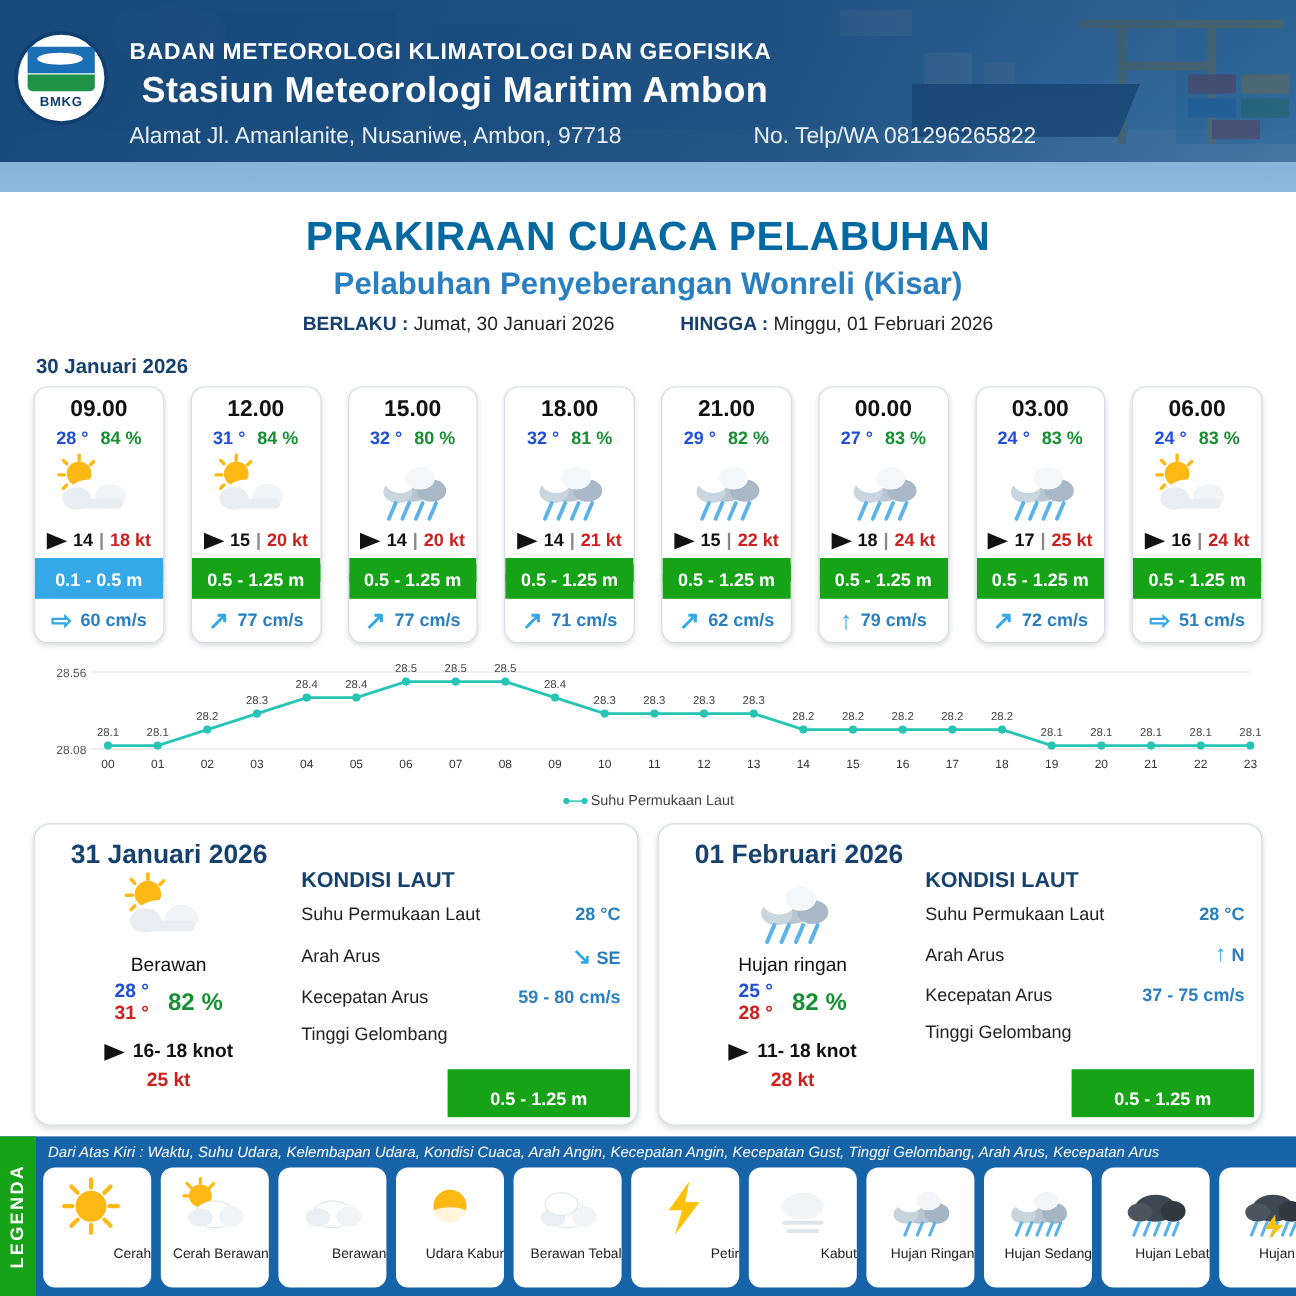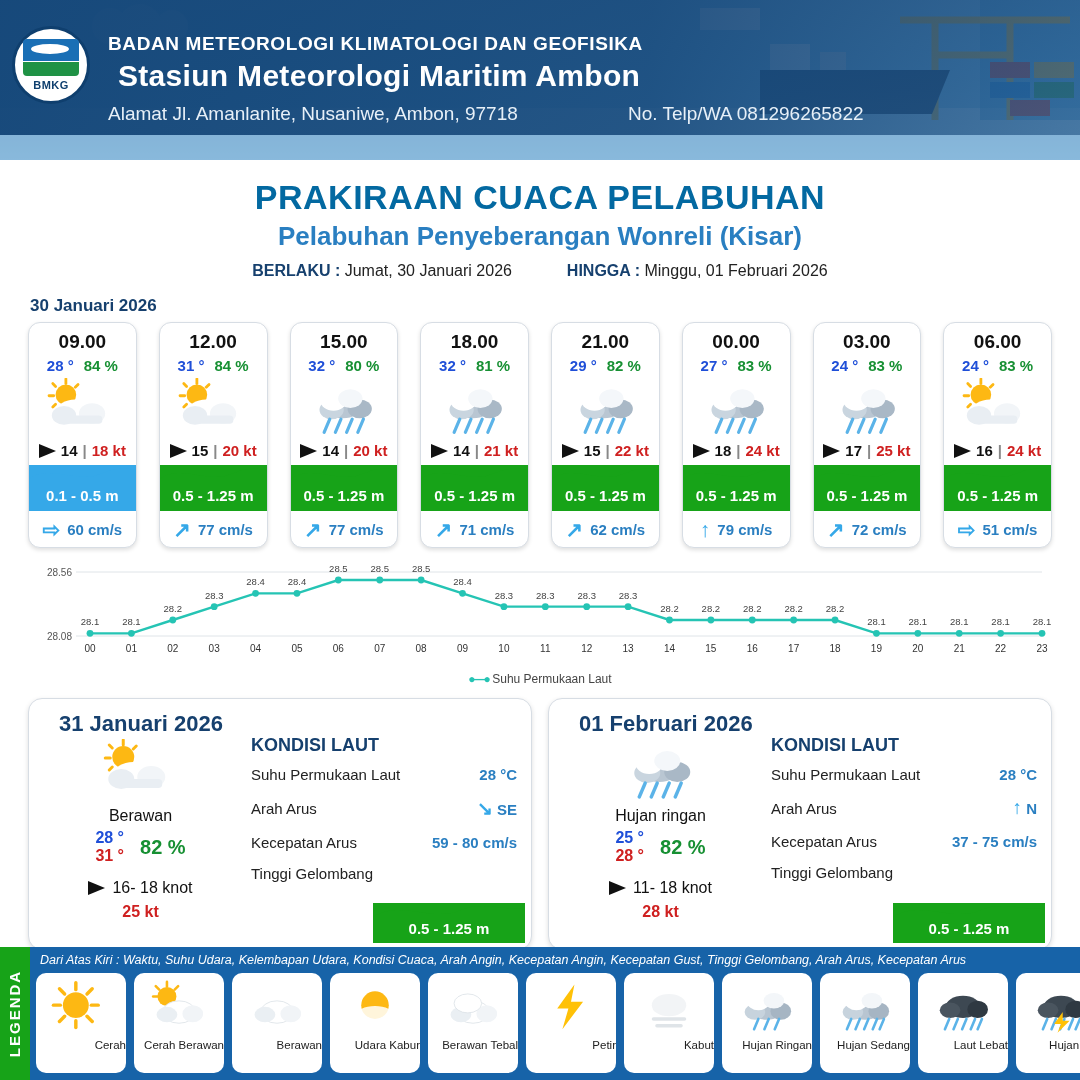--- a/index.html
+++ b/index.html
@@ -54,21 +54,21 @@
   .c-th { display:flex; justify-content:center; gap:10px; margin-top:4px; font-size:15px; font-weight:bold; }
   .c-temp { color:#1f4fd8; }
   .c-hum { color:#179033; }
   .c-icon { height:62px; display:flex; align-items:center; justify-content:center; margin-top:2px; }
   .c-wind { display:flex; align-items:center; justify-content:center; gap:5px; font-size:15px; font-weight:bold; margin-top:4px;}
   .c-wind .ws { color:#111; }
   .c-wind .sep { color:#888; }
   .c-wind .gust { color:#cf2020; }
   .arrow-blk { width:0;height:0;border-top:7px solid transparent;border-bottom:7px solid transparent;border-left:17px solid #111; }
   .wave {
-    margin-top:6px; height:46px; position:relative; color:#fff; font-size:15px; font-weight:bold;
+    margin-top:6px; height:34px; position:relative; color:#fff; font-size:15px; font-weight:bold;
     display:flex; align-items:flex-end; justify-content:center; padding-bottom:7px;
   }
   .wave .crest { position:absolute; left:0; right:0; top:0; height:20px; }
   .wave.green { background:#17a318; }
   .wave.blue { background:#35a8e8; }
   .c-cur { display:flex; align-items:center; justify-content:center; gap:7px; height:36px; font-size:15px; color:#2a7fc1; font-weight:bold; }
   .cur-arrow { color:#35a8e8; font-size:21px; line-height:1; display:inline-block; }
 
   
   .chartbox { margin:14px 28px 0 28px; position:relative; height:108px; }
@@ -81,21 +81,21 @@
     flex:1; background:#fff; border:1px solid #d7dde4; border-radius:14px;
     box-shadow:0 2px 5px rgba(0,0,0,.13); padding:12px 14px 10px 14px; position:relative; height:252px;
   }
   .p-date { font-size:22px; font-weight:bold; color:#16406e; margin-left:16px; }
   .p-left { position:absolute; left:14px; top:40px; width:195px; text-align:center; }
   .p-cond { font-size:16px; color:#111; margin-top:2px; }
   .p-th { display:flex; justify-content:center; gap:16px; margin-top:4px; align-items:center;}
   .p-tmin { color:#1f4fd8; font-size:16px; font-weight:bold; }
   .p-tmax { color:#cf2020; font-size:16px; font-weight:bold; }
   .p-hum { color:#179033; font-size:20px; font-weight:bold; }
-  .p-wind { display:flex; align-items:center; justify-content:center; gap:7px; margin-top:14px; font-size:16px; font-weight:normal; color:#111;}
+  .p-wind { display:flex; align-items:center; justify-content:center; gap:7px; margin-top:14px; font-size:16px; font-weight:bold; color:#111;}
   .p-gust { color:#cf2020; font-size:16px; font-weight:bold; margin-top:6px; }
   .p-right { position:absolute; left:222px; right:14px; top:36px; }
   .p-rt-title { font-size:18px; font-weight:bold; color:#16406e; margin-bottom:10px; }
   .p-row { display:flex; justify-content:space-between; align-items:center; margin-bottom:14px; font-size:15px; color:#222; }
   .p-val { color:#2a7fc1; font-weight:bold; font-size:15px; }
   .p-wavebadge {
     position:absolute; right:6px; bottom:6px; width:152px; height:40px; background:#17a318;
     color:#fff; font-weight:bold; font-size:15px; display:flex; align-items:flex-end; justify-content:center;
     padding-bottom:6px; overflow:hidden;
   }
@@ -849,21 +849,21 @@
             <ellipse cx="21" cy="36" rx="12" ry="9" fill="#4a555f"></ellipse>
             <g stroke="#5bb3e8" stroke-width="3" stroke-linecap="round">
     <line x1="20" y1="46" x2="15" y2="58"></line>
               <line x1="30" y1="46" x2="25" y2="58"></line>
     <line x1="40" y1="46" x2="35" y2="58"></line>
               <line x1="50" y1="46" x2="45" y2="58"></line>
     <line x1="58" y1="46" x2="53" y2="58"></line>
             </g>
           </svg>
         </div>
-     <div class="leg-lb">Laut Lebat</div>
+     <div class="leg-lb">Hujan Lebat</div>
       </div>
       <div class="leg-item">
         <div class="leg-ic">
           <svg width="62" height="62" viewBox="0 0 72 62">
             <ellipse cx="36" cy="32" rx="20" ry="13" fill="#3d4852"></ellipse>
     <ellipse cx="53" cy="35" rx="12" ry="10" fill="#2f3942"></ellipse>
             <ellipse cx="21" cy="36" rx="12" ry="9" fill="#4a555f"></ellipse>
             <g stroke="#5bb3e8" stroke-width="3" stroke-linecap="round">
     <line x1="20" y1="46" x2="15" y2="58"></line>
               <line x1="30" y1="46" x2="25" y2="58"></line>

